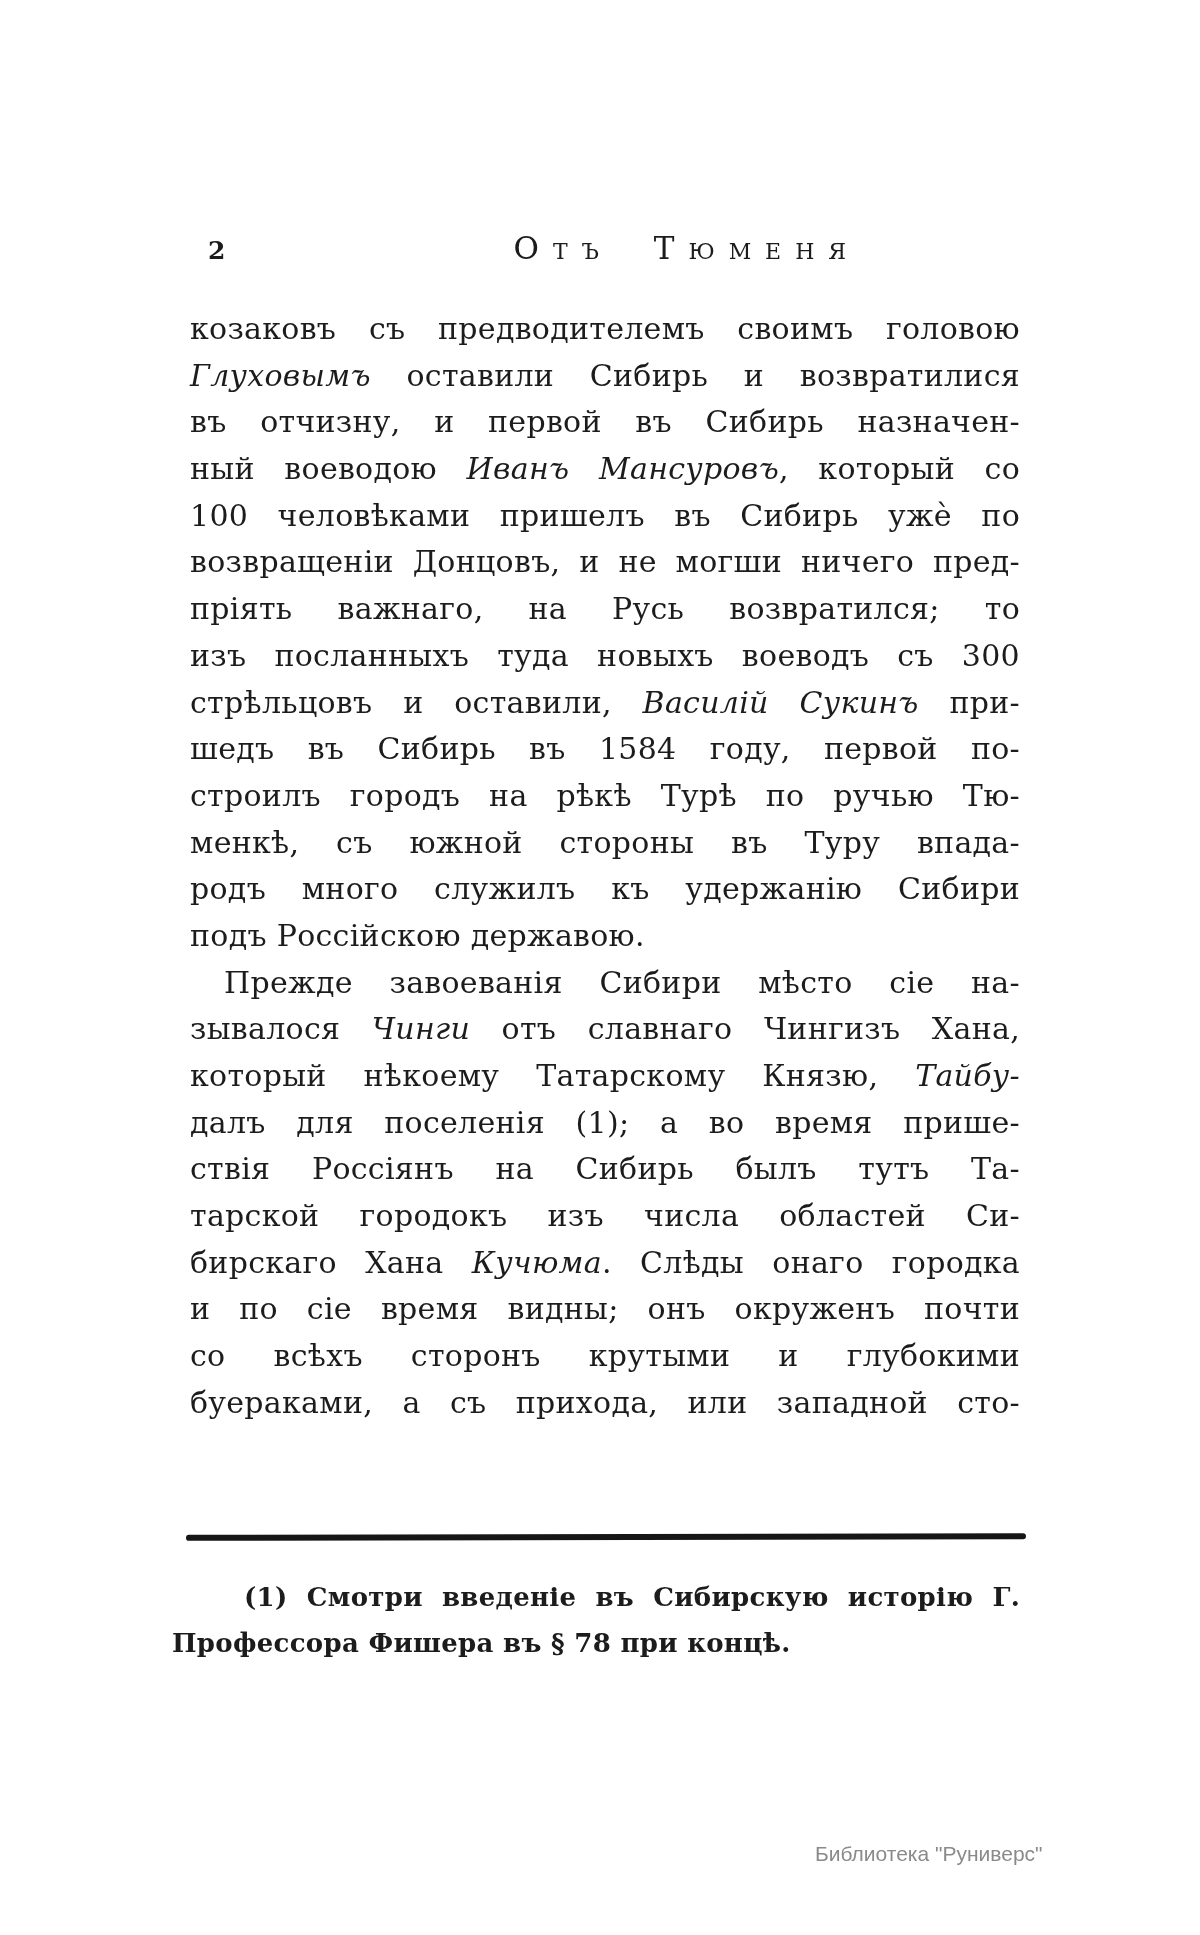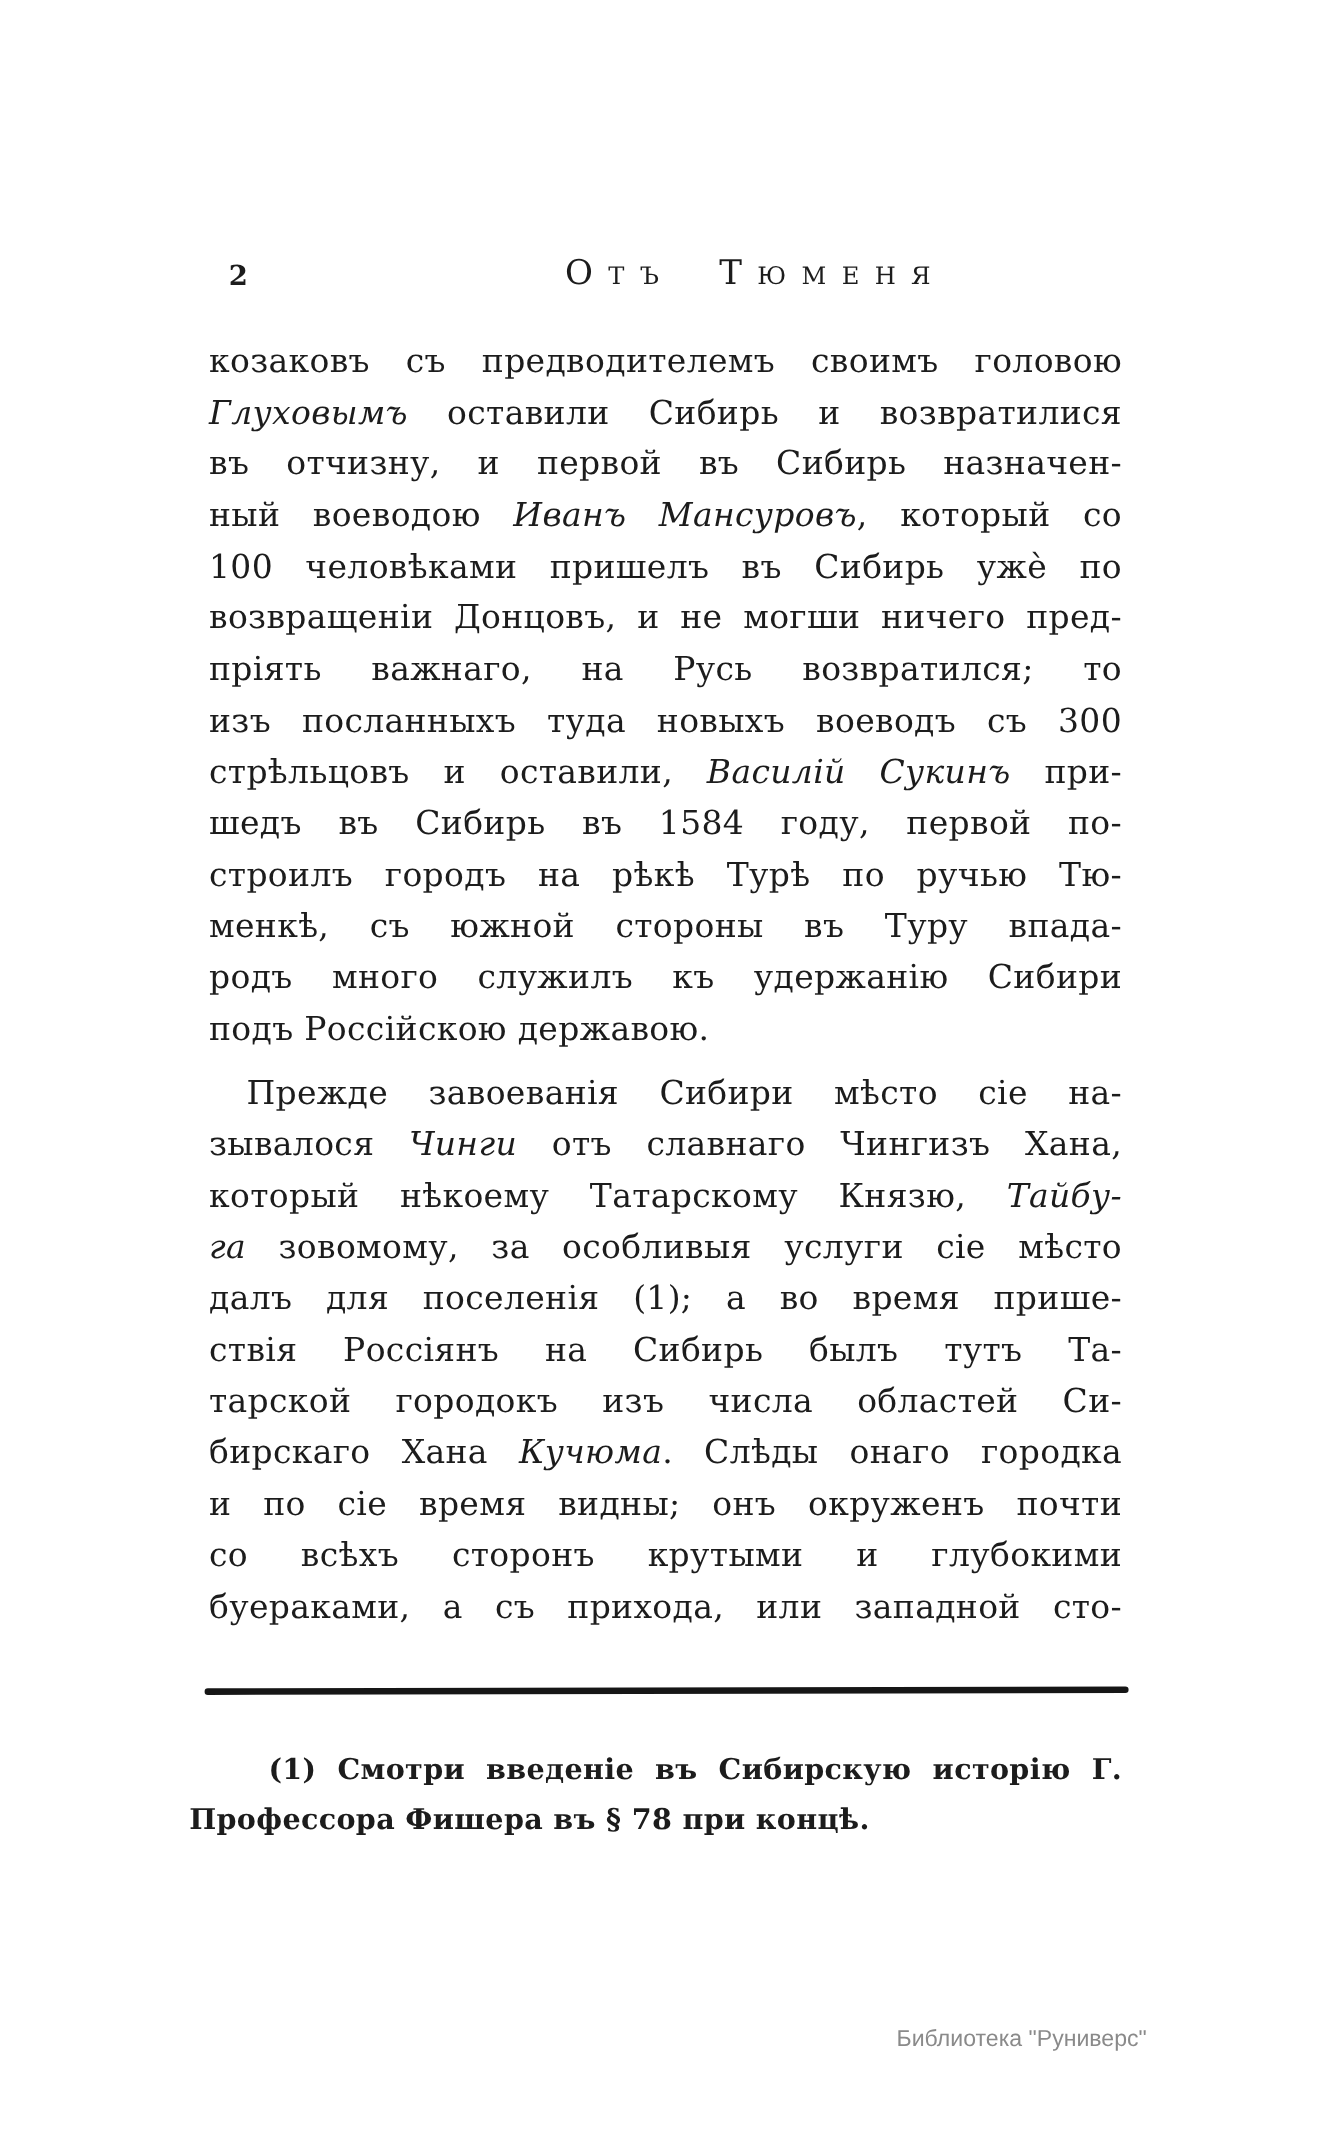--- a/index.html
+++ b/index.html
@@ -55,21 +55,21 @@
     letter-spacing: 0.3px;
   }
   .tline {
     height: 46.7px;
     line-height: 46.7px;
     text-align: justify;
     text-align-last: justify;
     white-space: nowrap_off;
   }
   .tline.flush { text-align-last: left; }
-  .tline.indent { text-indent: 34px; margin-top: 12px; }
+  .tline.indent { text-indent: 34px; }
   .it { font-style: italic; }
   
   .footnote-rule {
     position: absolute;
     top: 1534px;
     left: 186px;
     width: 840px;
     height: 6px;
     background: #161616;
     border-radius: 3px;
@@ -122,21 +122,20 @@
       <div class="tline"><span>изъ посланныхъ туда новыхъ воеводъ съ 300</span></div>
       <div class="tline"><span>стрѣльцовъ и оставили, </span><span class="it">Василій Сукинъ</span><span> при-</span></div>
       <div class="tline"><span>шедъ въ Сибирь въ 1584 году, первой по-</span></div>
       <div class="tline"><span>строилъ городъ на рѣкѣ Турѣ по ручью Тю-</span></div>
       <div class="tline"><span>менкѣ, съ южной стороны въ Туру впада-</span></div>
       <div class="tline"><span>родъ много служилъ къ удержанію Сибири</span></div>
       <div class="tline flush"><span>подъ Россійскою державою.</span></div>
       <div class="tline indent"><span>Прежде завоеванія Сибири мѣсто сіе на-</span></div>
       <div class="tline"><span>зывалося </span><span class="it">Чинги</span><span> отъ славнаго Чингизъ Хана,</span></div>
       <div class="tline"><span>который нѣкоему Татарскому Князю, </span><span class="it">Тайбу-</span></div>
-      <div class="tline"><span class="it">га</span><span> зовомому, за особливыя услуги сіе мѣсто</span></div>
       <div class="tline"><span>далъ для поселенія (1); а во время прише-</span></div>
       <div class="tline"><span>ствія Россіянъ на Сибирь былъ тутъ Та-</span></div>
       <div class="tline"><span>тарской городокъ изъ числа областей Си-</span></div>
       <div class="tline"><span>бирскаго Хана </span><span class="it">Кучюма</span><span>. Слѣды онаго городка</span></div>
       <div class="tline"><span>и по сіе время видны; онъ окруженъ почти</span></div>
       <div class="tline"><span>со всѣхъ сторонъ крутыми и глубокими</span></div>
       <div class="tline"><span>буераками, а съ прихода, или западной сто-</span></div>
     </div>
 
   <div class="footnote-rule"></div>

